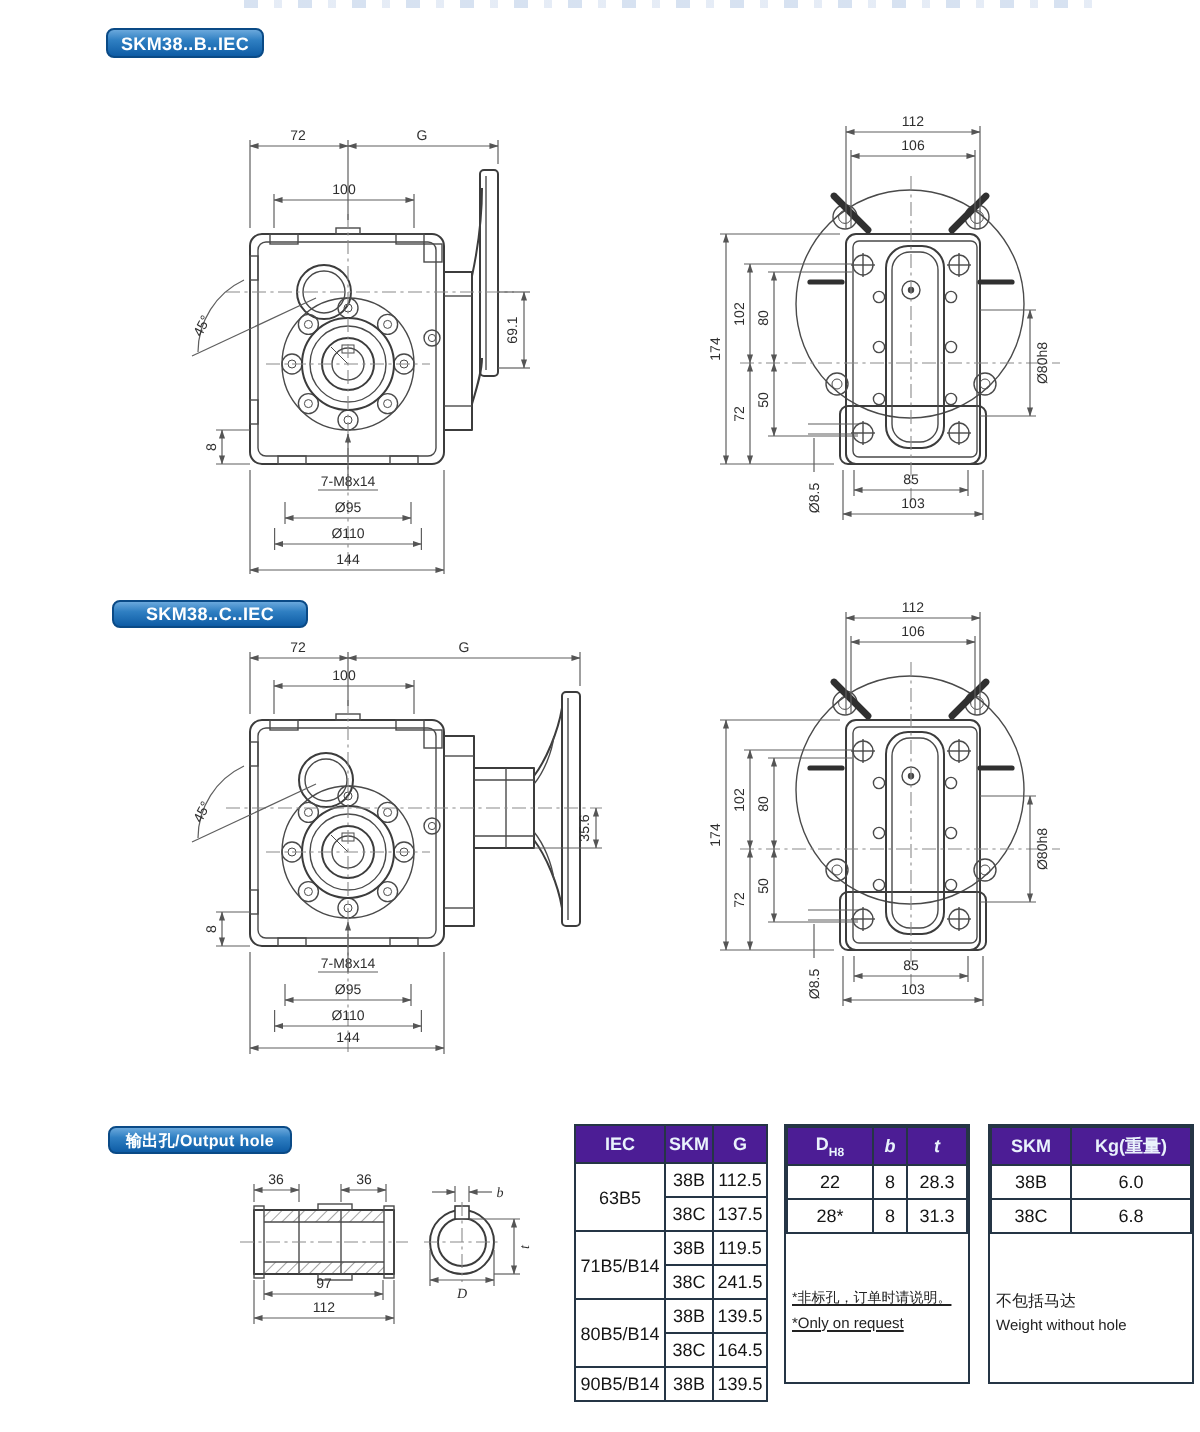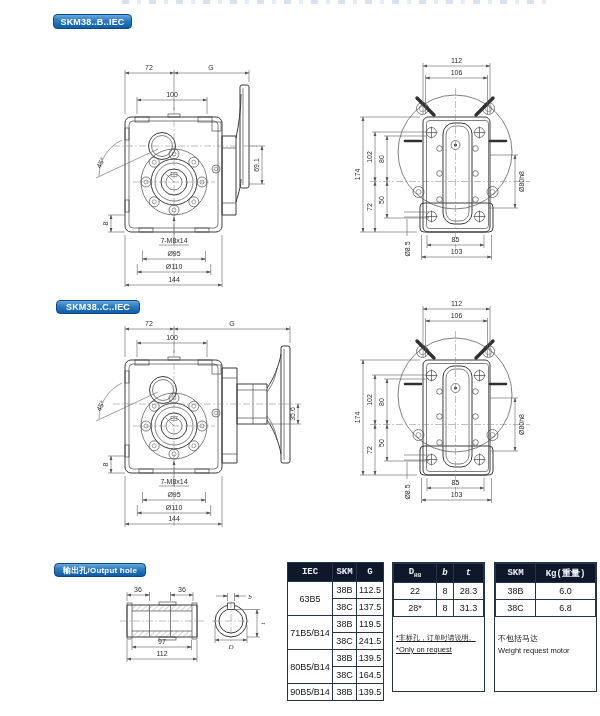--- a/index.html
+++ b/index.html
@@ -18,27 +18,27 @@
   .olh{stroke:#4a4a4a;stroke-width:.5;fill:none;}
   .dim{stroke:#5f5f5f;stroke-width:.6;fill:none;}
   .cl{stroke:#8a8a8a;stroke-width:.55;fill:none;stroke-dasharray:7 2.2 1.6 2.2;}
   .fin{stroke:#303030;stroke-width:3.4;stroke-linecap:round;}
   .fin2{stroke:#303030;stroke-width:2.6;stroke-linecap:round;}
   text.dt{font:7px "Liberation Sans",sans-serif;fill:#2e2e2e;text-anchor:middle;}
   text.it{font-style:italic;font-family:"Liberation Serif",serif;}
   
   .box{position:absolute;border:1.6px solid #253545;box-sizing:border-box;background:#fff;}
   table.tb{border-collapse:collapse;table-layout:fixed;}
-  table.tb th{background:#0f172a;color:#e9f2fc;font-weight:bold;font-size:9px;
-              border:1px solid #253545;padding:0;height:18px;font-family:Liberation Mono, monospace;}
+  table.tb th{background:#4c1d95;color:#e9f2fc;font-weight:bold;font-size:9px;
+              border:1px solid #253545;padding:0;height:18px;}
   table.tb td{border:1px solid #253545;font-size:9px;color:#151515;text-align:center;
               padding:0;height:16px;background:#fff;margin-top:23px;}
   table.tb sub{font-size:6px;}
   .note{font-size:7.5px;color:#222;padding:2px 3px;line-height:1.5;}
-  .note .cn{font-size:7px;display:block;}
+  .note .cn{font-size:7px;display:block;margin-top:12px;}
   .note .en{display:block;}
 </style>
 </head>
 <body>
 
 <div class="abs strip" style="left:122px;top:0;width:428px;height:4px;"></div>
 
 <div class="abs badge" style="left:53px;top:14px;width:79px;height:15px;font-size:9px;">SKM38..B..IEC</div>
 
 <svg class="abs" style="left:95px;top:52px;" width="205" height="235" viewBox="0 0 205 235">
@@ -241,21 +241,21 @@
     <line class="dim" x1="97" y1="193" x2="154" y2="193" marker-start="url(#m2)" marker-end="url(#m2)"></line>
     <text class="dt" x="125.5" y="190">85</text>
     <line class="dim" x1="91.5" y1="183" x2="91.5" y2="208"></line>
         <line class="dim" x1="161.5" y1="183" x2="161.5" y2="208"></line>
     <line class="dim" x1="91.5" y1="205" x2="161.5" y2="205" marker-start="url(#m2)" marker-end="url(#m2)"></line>
     <text class="dt" x="126.5" y="202">103</text>
   </g>
 </svg>
 </div>
 
-<div class="abs badge" style="left:56px;top:300px;width:84px;height:14px;font-size:9px;">SKM38..C..IEC</div>
+<div class="abs badge" style="left:56px;top:300px;width:98px;height:14px;font-size:9px;">SKM38..C..IEC</div>
 
 <svg class="abs" style="left:95px;top:318px;" width="215" height="235" viewBox="0 0 215 235">
   <defs>
     <marker id="m3" viewBox="0 0 8 8" refX="7.6" refY="4" markerWidth="7.5" markerHeight="7.5" orient="auto-start-reverse">
       <path d="M0,1.3 L8,4 L0,6.7 z" fill="#555"></path>
     </marker>
   </defs>
   <g>
     <rect class="ol" x="30" y="42" width="97" height="113" rx="6"></rect>
     <rect class="ol2" x="34" y="46" width="89" height="105" rx="4"></rect>
@@ -621,15 +621,15 @@
       <td>6.0</td>
     </tr>
     <tr>
       <td>38C</td>
       <td>6.8</td>
     </tr>
   </tbody>
     </table>
   <div class="note" style="margin-top:14px;">
     <span class="cn" style="font-size:8px;">不包括马达</span>
-    <span class="en">Weight request motor</span>
+    <span class="en">Weight without hole</span>
   </div>
 </div>
 
 </body></html>

